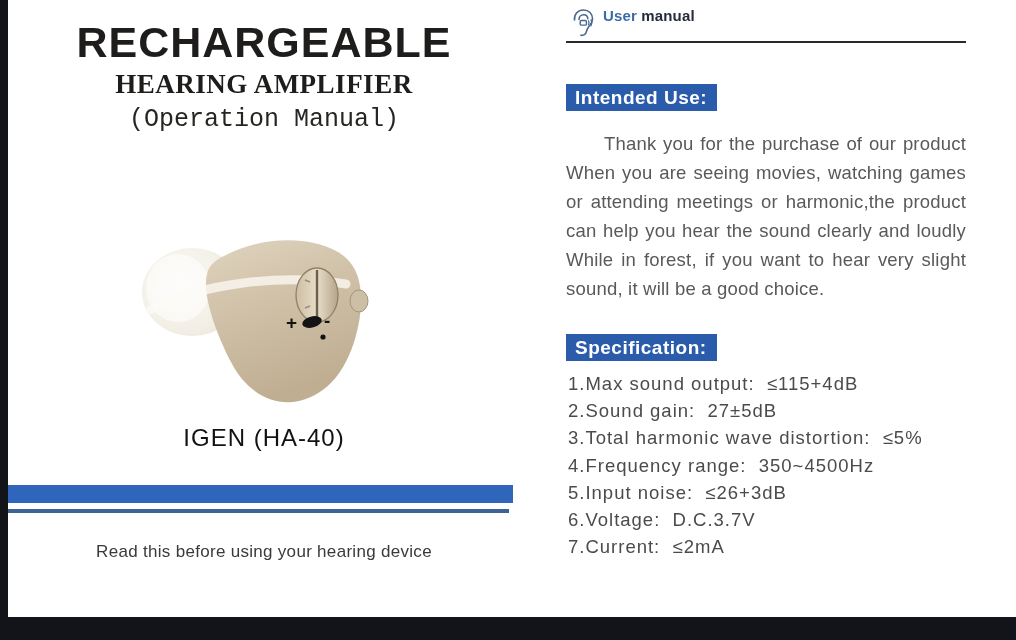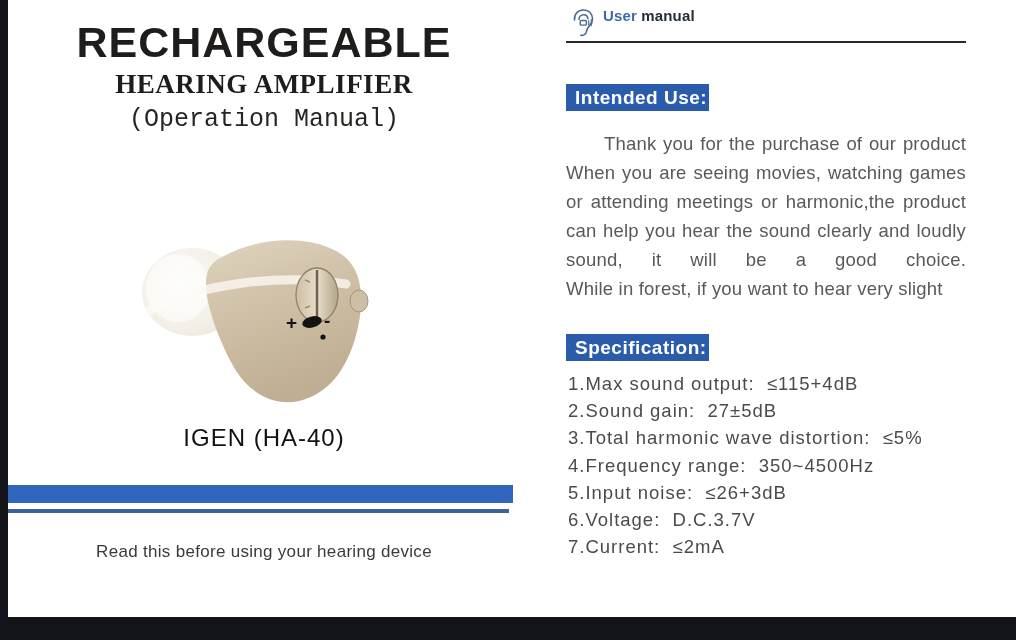--- a/index.html
+++ b/index.html
@@ -27,21 +27,21 @@
 
   
   .right-col{position:absolute;left:558px;top:0;width:402px;height:617px;}
   .um-header{position:absolute;left:2px;top:7px;display:flex;}
   .um-ear{width:28px;height:32px;}
   .um-user{font-size:15px;font-weight:700;color:#3a6ba9;margin-left:7px;letter-spacing:.2px;}
   .um-manual{font-size:15px;font-weight:700;color:#232c38;margin-left:4px;letter-spacing:.2px;}
   .um-line{position:absolute;left:0;top:41px;width:400px;height:2px;background:#26292e;}
 
   .badge{display:inline-block;background:#2a5cab;color:#ffffff;font-weight:700;
-    font-size:19px;line-height:21px;padding:3px 2px 3px 9px;letter-spacing:.5px;}
+    font-size:19px;line-height:21px;padding:3px 10px 3px 9px;letter-spacing:.5px;}
   .badge-wrap-intended{position:absolute;left:0;top:84px;}
   .badge-wrap-spec{position:absolute;left:0;top:334px;}
 
   .intended-paragraph{position:absolute;left:0;top:129px;width:400px;
     font-size:18.5px;line-height:29px;color:#59595b;letter-spacing:.2px;}
   .p-line{text-align:justify;text-align-last:justify;}
   .p-line:first-child{text-indent:38px;}
   .p-line:last-child{text-align-last:left;}
 
   .spec-list{position:absolute;left:2px;top:370px;width:402px;
@@ -133,22 +133,22 @@
 
       <div class="badge-wrap-intended">
         <span class="badge">Intended Use:</span>
       </div>
 
       <div class="intended-paragraph">
           <div class="p-line">Thank you for the purchase of our product</div>
           <div class="p-line">When you are seeing movies, watching games</div>
           <div class="p-line">or attending meetings or harmonic,the product</div>
           <div class="p-line">can help you hear the sound clearly and loudly</div>
+          <div class="p-line">While in forest, if you want to hear very slight</div>
           <div class="p-line">sound, it will be a good choice.</div>
-          <div class="p-line">While in forest, if you want to hear very slight</div>
         </div>
 
       <div class="badge-wrap-spec">
         <span class="badge">Specification:</span>
       </div>
 
       <div class="spec-list">
           <div class="spec-item">1.Max sound output:  ≤115+4dB</div>
           <div class="spec-item">2.Sound gain:  27±5dB</div>
           <div class="spec-item">3.Total harmonic wave distortion:  ≤5%</div>

